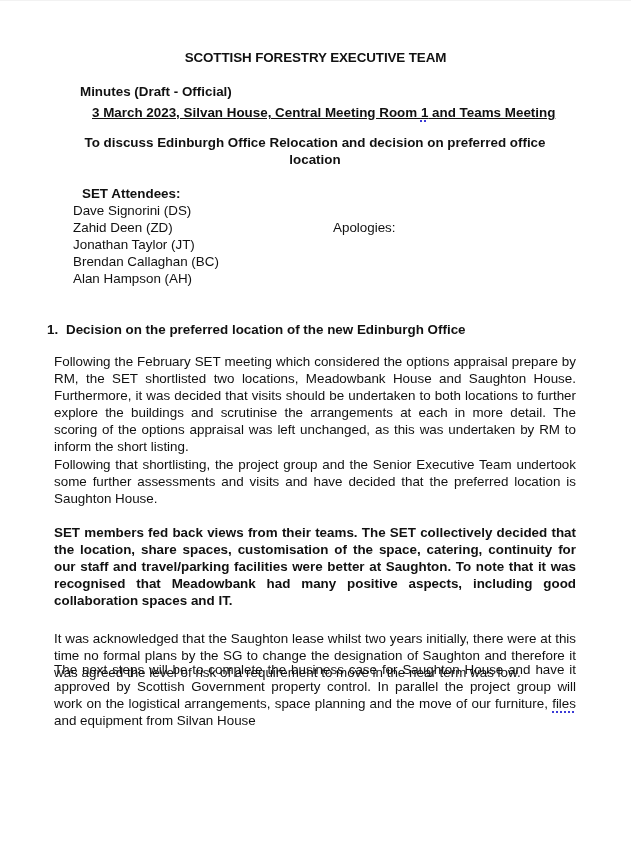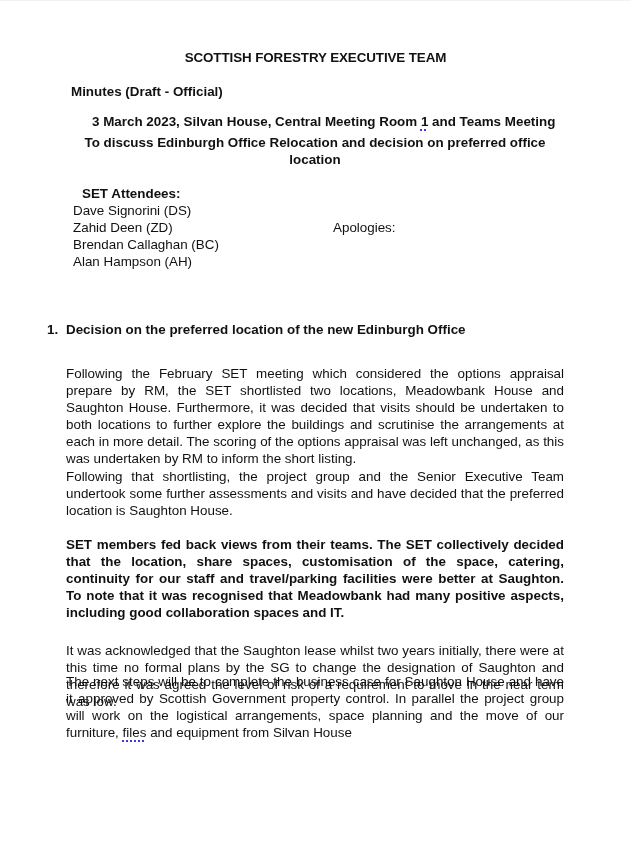--- a/index.html
+++ b/index.html
@@ -34,30 +34,31 @@
     top: 49px;
     left: 0;
     width: 631px;
     text-align: center;
     font-weight: bold;
     font-size: 13.4px;
     letter-spacing: -0.1px;
   }
   .minutes-label {
     position: absolute;
-    left: 71px;
+    left: 80px;
     top: 83px;
     font-weight: bold;
   }
   .meeting-line {
     position: absolute;
     left: 92px;
-    top: 113px;
+    top: 104px;
     font-weight: bold;
     white-space: nowrap;
+    text-decoration: underline;
   }
   .squiggle {
     text-decoration: underline;
     text-decoration-style: dotted;
     text-decoration-color: #3b3bd6;
     text-decoration-thickness: 1.5px;
     text-underline-offset: 3px;
   }
   .purpose {
     position: absolute;
@@ -94,21 +95,21 @@
   .section-heading .num {
     display: inline-block;
     width: 19px;
   }
   .body-text {
     position: absolute;
     left: 54px;
     width: 522px;
   }
   .body-text p {
-    margin: 12px;
+    margin: 0;
     text-align: justify;
   }
   .p1 { top: 353px; }
   .p2 { top: 456px; }
   .p3 { top: 524px; font-weight: bold; }
   .p4 { top: 630px; }
   .p5 { top: 661px; }
 </style>
 </head>
 <body>
@@ -122,20 +123,21 @@
   <div class="minutes-label">Minutes (Draft - Official)</div>
 
   <div class="meeting-line"><span>3 March 2023, Silvan House, Central Meeting Room </span><span class="squiggle">1</span><span> and Teams Meeting</span></div>
 
   <div class="purpose">To discuss Edinburgh Office Relocation and decision on preferred office location</div>
 
   <div class="attendees">
     <div class="attendees-heading">SET Attendees:</div>
     <div>Dave Signorini (DS)</div>
     <div>Zahid Deen (ZD)</div>
+    <div>Jonathan Taylor (JT)</div>
     <div>Brendan Callaghan (BC)</div>
     <div>Alan Hampson (AH)</div>
   </div>
 
   <div class="apologies">
     <div class="apologies-heading">Apologies:</div>
   </div>
 
   <div class="section-heading"><span class="num">1.</span><span>Decision on the preferred location of the new Edinburgh Office</span></div>
 

